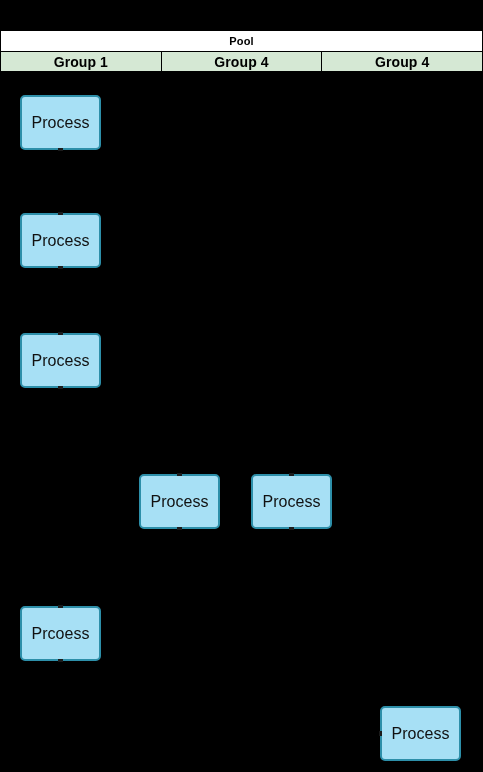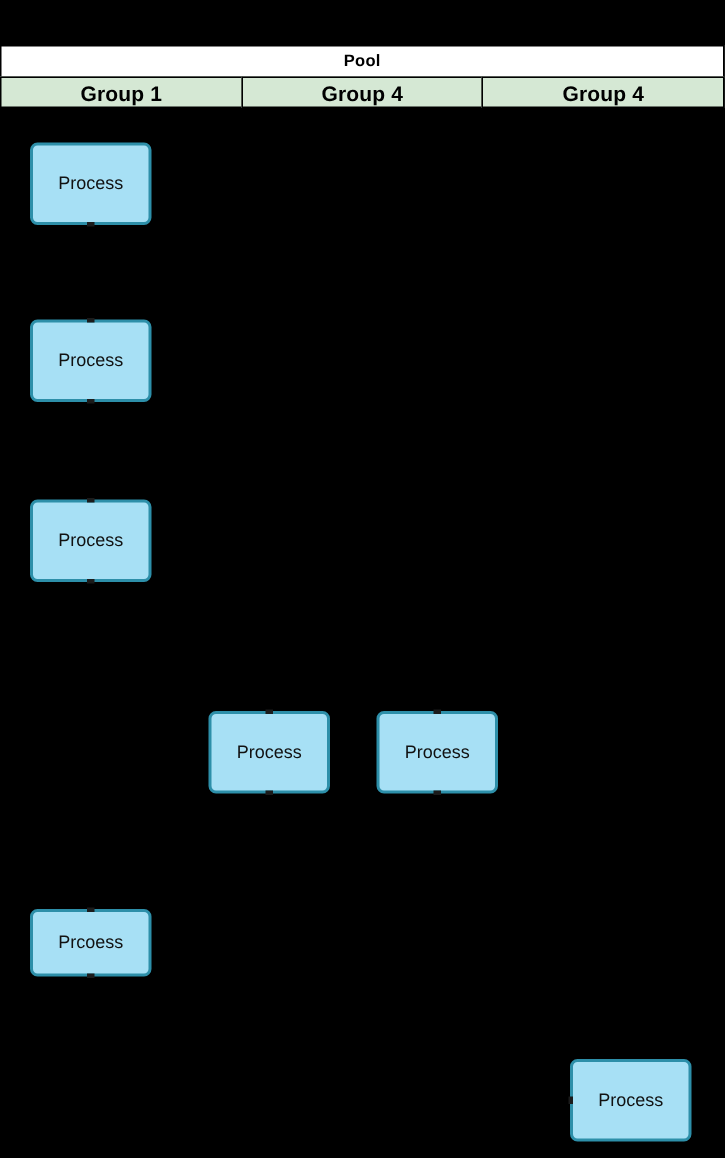--- a/index.html
+++ b/index.html
@@ -73,21 +73,21 @@
     position: absolute;
     box-sizing: border-box;
     background: #a7e0f5;
     border: 2px solid #2d8fa9;
     border-radius: 5px;
     display: flex;
     align-items: center;
     justify-content: center;
   }
   .node-label {
-    font-size: 12px;
+    font-size: 16px;
     color: #111111;
     text-align: left;
     line-height: 1.2;
     user-select: none;
   }
 
   
   .cp {
     position: absolute;
     background: #1b1b1b;
@@ -157,21 +157,21 @@
   <span class="cp cp-top"></span>
       <span class="cp cp-bottom"></span>
     </div>
 
   <div class="node" id="node-5" style="left: 251px; top: 444px; width: 81px; height: 55px; background: rgb(167, 224, 245); border-color: rgb(45, 143, 169);">
     <span class="node-label">Process</span>
   <span class="cp cp-top"></span>
       <span class="cp cp-bottom"></span>
     </div>
 
-  <div class="node" id="node-6" style="left: 20px; top: 576px; width: 81px; height: 45px; background: rgb(167, 224, 245); border-color: rgb(45, 143, 169);">
+  <div class="node" id="node-6" style="left: 20px; top: 576px; width: 81px; height: 55px; background: rgb(167, 224, 245); border-color: rgb(45, 143, 169);">
     <span class="node-label">Prcoess</span>
   <span class="cp cp-top"></span>
       <span class="cp cp-bottom"></span>
     </div>
 
   <div class="node" id="node-7" style="left: 380px; top: 676px; width: 81px; height: 55px; background: rgb(167, 224, 245); border-color: rgb(45, 143, 169);">
     <span class="node-label">Process</span>
   <span class="cp cp-left"></span>
     </div>
 

